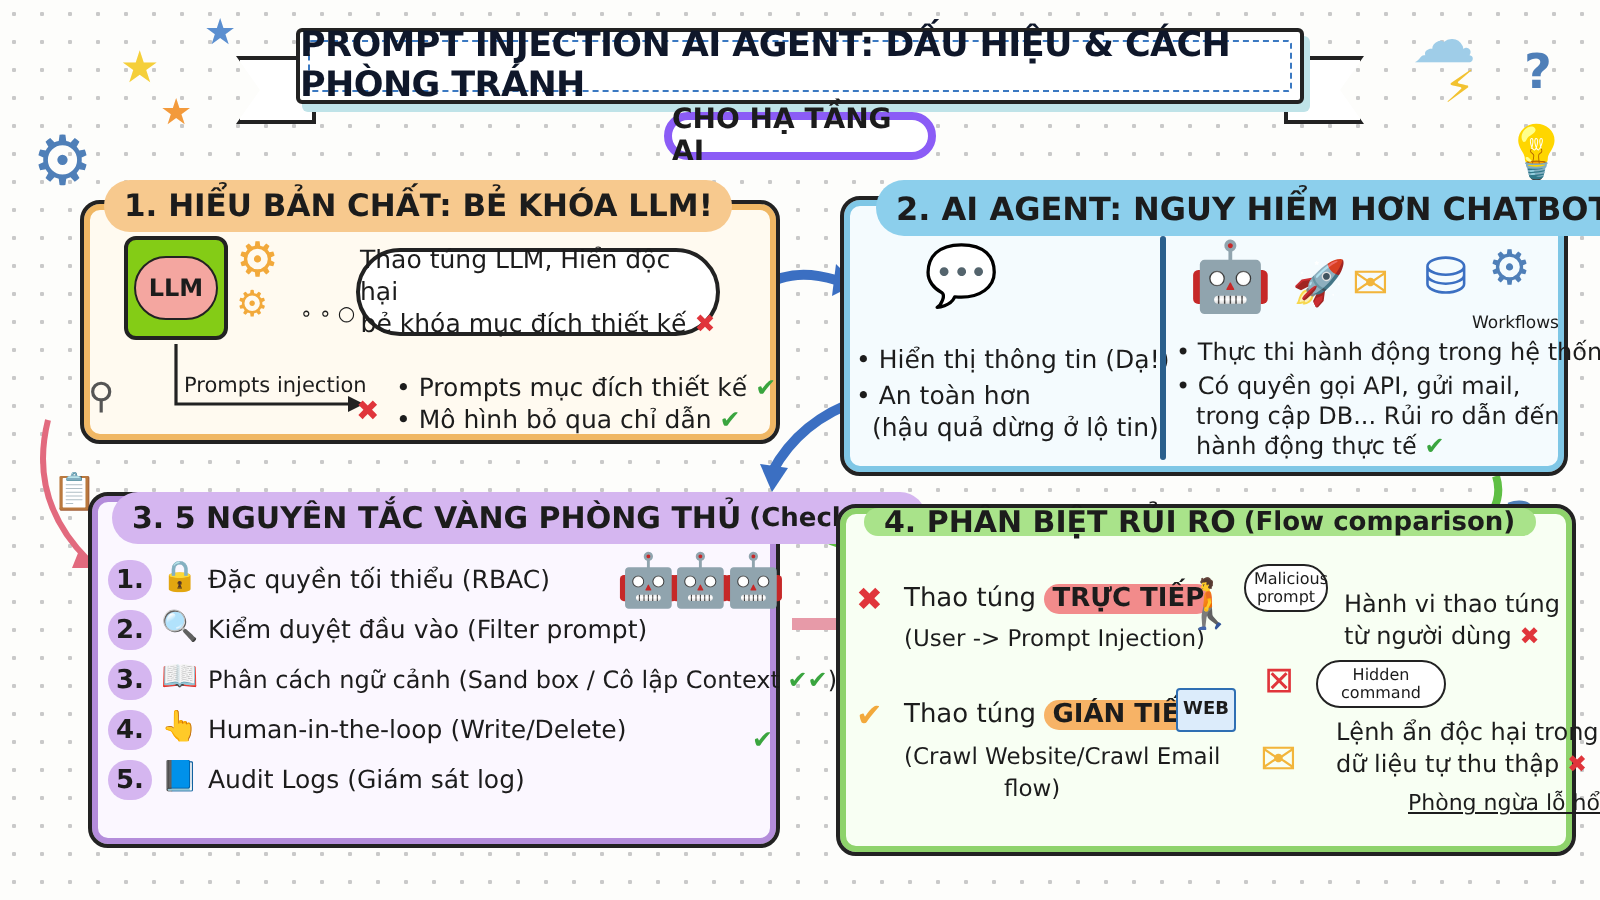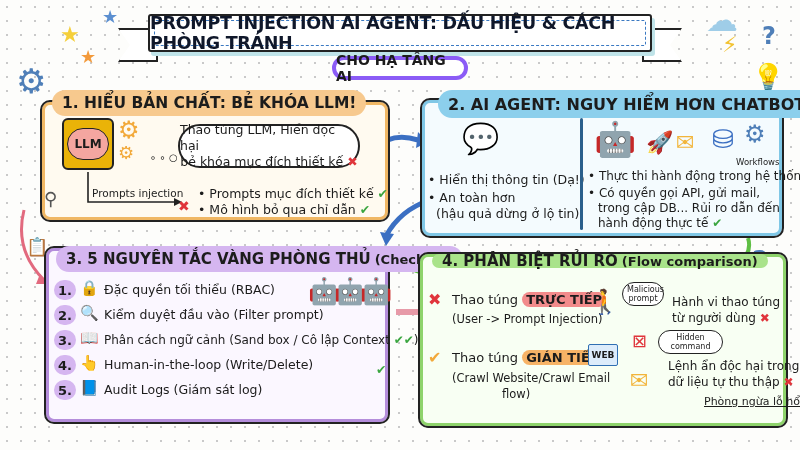--- a/index.html
+++ b/index.html
@@ -50,21 +50,21 @@
   .txt { position: absolute; white-space: nowrap; font-size: 12.5px; line-height: 16px; }
   .cloud {
     position: absolute; left: 178px; top: 124px; width: 182px; height: 44px;
     background: #fff; border: 2px solid #222; border-radius: 22px;
     display: flex; flex-direction: column; align-items: center; justify-content: center;
     font-size: 12.5px; line-height: 16px;
   }
   .x { color: #e0353b; font-weight: bold; }
   .ok { color: #3aa53f; font-weight: bold; }
 
-  .chip { position: absolute; left: 62px; top: 118px; width: 52px; height: 52px; border: 2px solid #222; border-radius: 6px; background: #eab308; display: flex; align-items: center; justify-content: center; }
+  .chip { position: absolute; left: 62px; top: 118px; width: 52px; height: 52px; border: 2px solid #222; border-radius: 6px; background: #84cc16; display: flex; align-items: center; justify-content: center; }
   .brain { width: 42px; height: 32px; border-radius: 16px; background: #f4a6a0; border: 1.5px solid #222; display: flex; align-items: center; justify-content: center; font-weight: bold; font-size: 12px; }
 
   .divider { position: absolute; left: 580px; top: 118px; width: 3px; height: 112px; background: #2a5f8c; border-radius: 2px; }
 
   .num { position: absolute; left: 54px; width: 22px; height: 20px; border-radius: 10px; background: #d5b6f0; font-weight: bold; font-size: 13px; display: flex; align-items: center; justify-content: center; }
   .ico { position: absolute; font-size: 15px; width: 20px; text-align: center; }
   .hl-red { background: #f28b8b; border-radius: 8px; padding: 0 4px; font-weight: bold; }
   .hl-org { background: #f7b366; border-radius: 8px; padding: 0 4px; font-weight: bold; }
   .bubble { position: absolute; background: #fff; border: 1.5px solid #222; border-radius: 12px; font-size: 8px; line-height: 9px; text-align: center; padding: 2px 4px; }
   .webbox { position: absolute; left: 588px; top: 344px; width: 30px; height: 22px; border: 1.5px solid #2f6fb3; background: #dcecfb; font-size: 9px; font-weight: bold; display: flex; align-items: center; justify-content: center; border-radius: 2px; }

